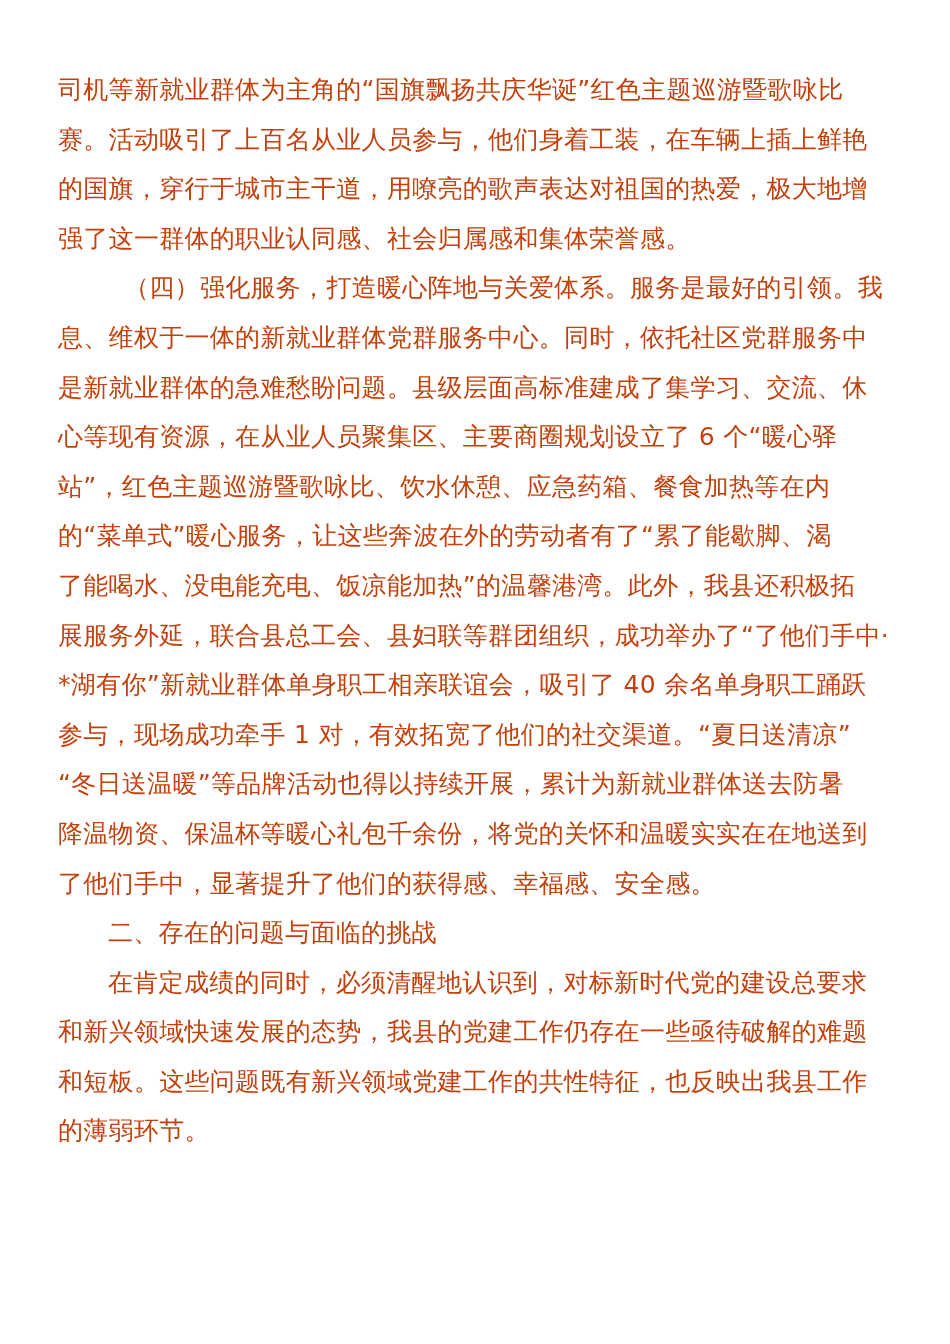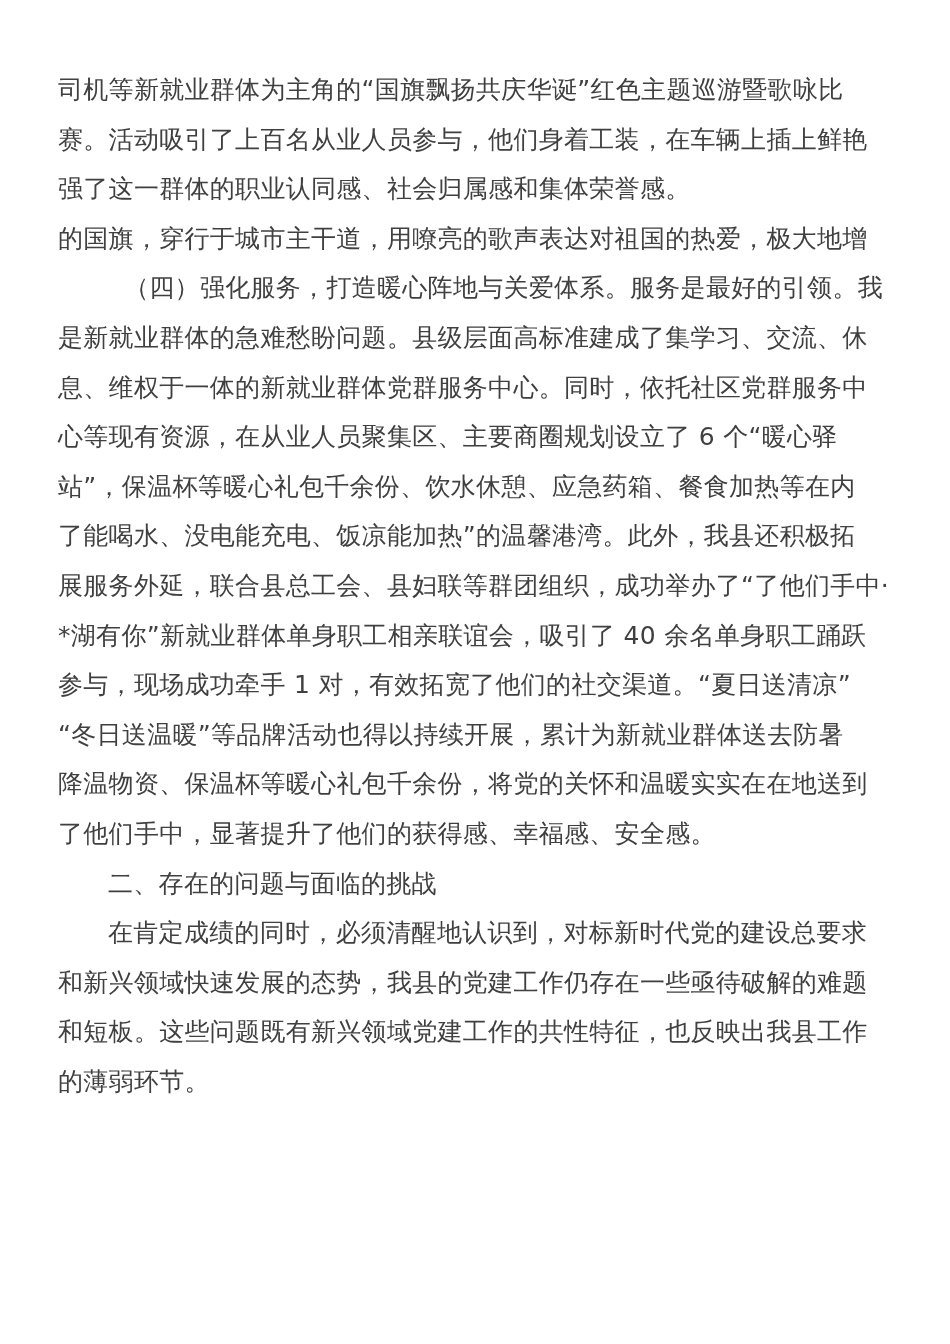--- a/index.html
+++ b/index.html
@@ -11,21 +11,21 @@
       width: 950px;
       height: 1344px;
       overflow: hidden;
       position: relative;
     }
     .page {
       position: absolute;
       left: 58px;
       top: 65px;
       width: 820px;
-      color: #404040;
+      color: #c2410c;
       font-family: "DejaVu Sans", "Liberation Sans", sans-serif;
       font-size: 25px;
       line-height: 49.6px;
       letter-spacing: 0.3px;
     }
     .para {
       margin: 0;
       text-align: justify;
       text-justify: inter-character;
     }
@@ -39,32 +39,33 @@
     }
   </style>
 </head>
 <body>
 
 <div class="page">
 
   <div class="para">
     <span class="line">司机等新就业群体为主角的“国旗飘扬共庆华诞”红色主题巡游暨歌咏比</span>
     <span class="line">赛。活动吸引了上百名从业人员参与，他们身着工装，在车辆上插上鲜艳</span>
+    <span class="line">的国旗，穿行于城市主干道，用嘹亮的歌声表达对祖国的热爱，极大地增</span>
     <span class="line">强了这一群体的职业认同感、社会归属感和集体荣誉感。</span>
-    <span class="line">的国旗，穿行于城市主干道，用嘹亮的歌声表达对祖国的热爱，极大地增</span>
   </div>
 
   <div class="para">
     <span class="line" style="padding-left:66px;">
       <span class="bold">（四）强化服务，打造暖心阵地与关爱体系。</span><span>服务是最好的引领。我</span>
     </span>
+    <span class="line">息、维权于一体的新就业群体党群服务中心。同时，依托社区党群服务中</span>
     <span class="line">是新就业群体的急难愁盼问题。县级层面高标准建成了集学习、交流、休</span>
-    <span class="line">息、维权于一体的新就业群体党群服务中心。同时，依托社区党群服务中</span>
     <span class="line">心等现有资源，在从业人员聚集区、主要商圈规划设立了 6 个“暖心驿</span>
-    <span class="line">站”，保温杯等暖心礼包千余份、饮水休憩、应急药箱、餐食加热等在内</span>
+    <span class="line">站”，红色主题巡游暨歌咏比、饮水休憩、应急药箱、餐食加热等在内</span>
+    <span class="line">的“菜单式”暖心服务，让这些奔波在外的劳动者有了“累了能歇脚、渴</span>
     <span class="line">了能喝水、没电能充电、饭凉能加热”的温馨港湾。此外，我县还积极拓</span>
     <span class="line">展服务外延，联合县总工会、县妇联等群团组织，成功举办了“了他们手中·</span>
     <span class="line">*湖有你”新就业群体单身职工相亲联谊会，吸引了 40 余名单身职工踊跃</span>
     <span class="line">参与，现场成功牵手 1 对，有效拓宽了他们的社交渠道。“夏日送清凉”</span>
     <span class="line">“冬日送温暖”等品牌活动也得以持续开展，累计为新就业群体送去防暑</span>
     <span class="line">降温物资、保温杯等暖心礼包千余份，将党的关怀和温暖实实在在地送到</span>
     <span class="line">了他们手中，显著提升了他们的获得感、幸福感、安全感。</span>
   </div>
 
   <div class="para">

